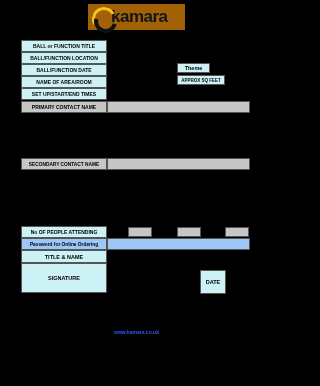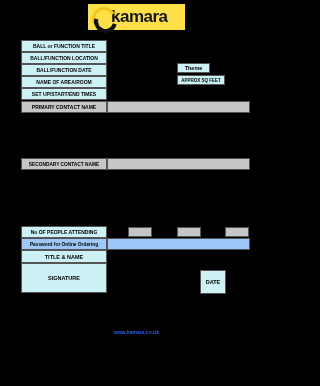--- a/index.html
+++ b/index.html
@@ -2,21 +2,21 @@
 <html><head>
 <meta charset="utf-8">
 <style>
   html,body{margin:0;padding:0;background:#000;}
   body{width:273px;height:386px;overflow:hidden;
        font-family:"Liberation Sans",sans-serif;}
   #page{position:relative;width:273px;height:386px;background:#000;}
 
   
   .logo-wrap{position:absolute;left:88px;top:4px;width:97px;height:26px;
-             background:#fde047;display:flex;align-items:center;}
+             background:#a16207;display:flex;align-items:center;}
   .logo-mark{position:relative;width:22px;height:22px;margin-left:3px;flex:0 0 auto;}
   .logo-mark .arc-y{position:absolute;left:1px;top:1px;width:18px;height:18px;
       border:3px solid transparent;border-top-color:#f5c51d;border-left-color:#f5c51d;
       border-radius:50%;transform:rotate(15deg);}
   .logo-mark .arc-k{position:absolute;left:3px;top:4px;width:15px;height:15px;
       border:4px solid transparent;border-left-color:#111;border-bottom-color:#111;
       border-radius:50%;transform:rotate(-30deg);}
   .logo-text{font-weight:bold;font-size:17px;color:#141414;letter-spacing:-0.5px;
              line-height:22px;margin-left:-2px;}
 

